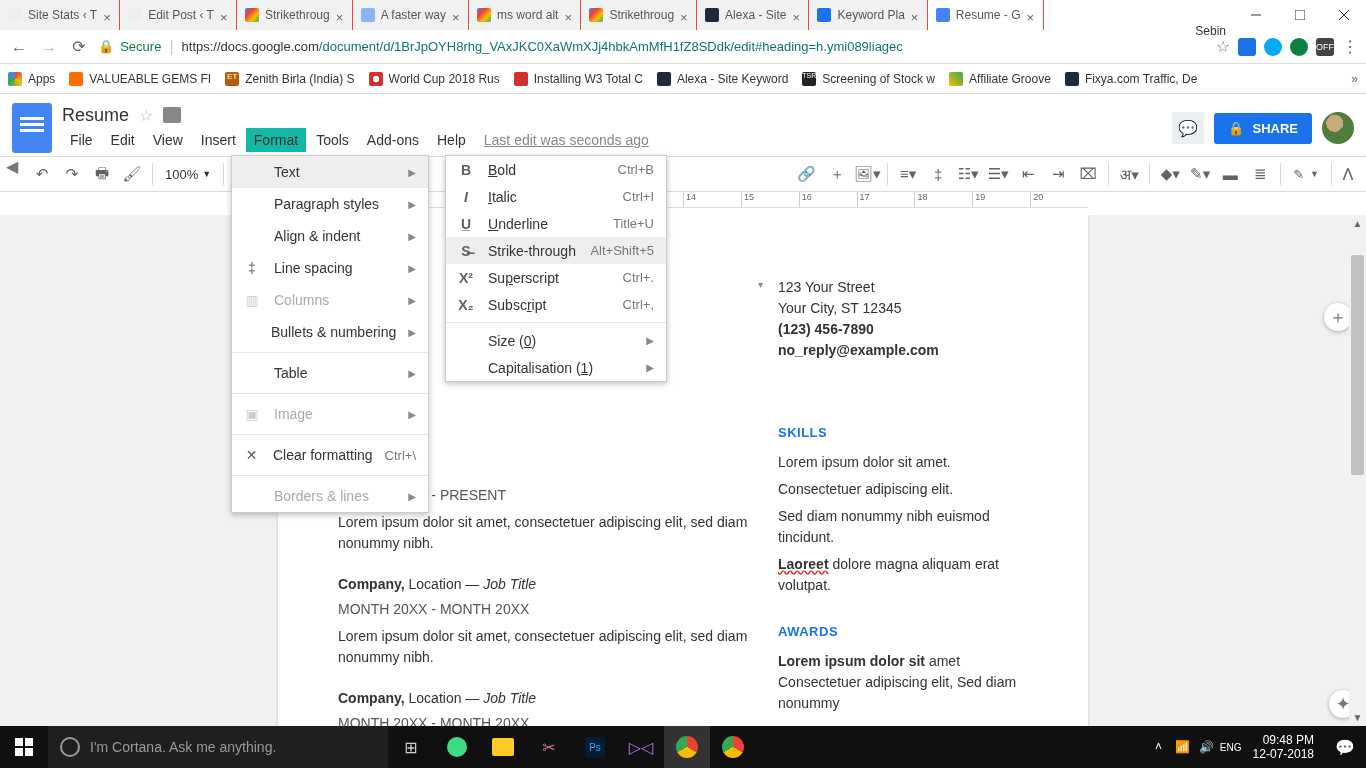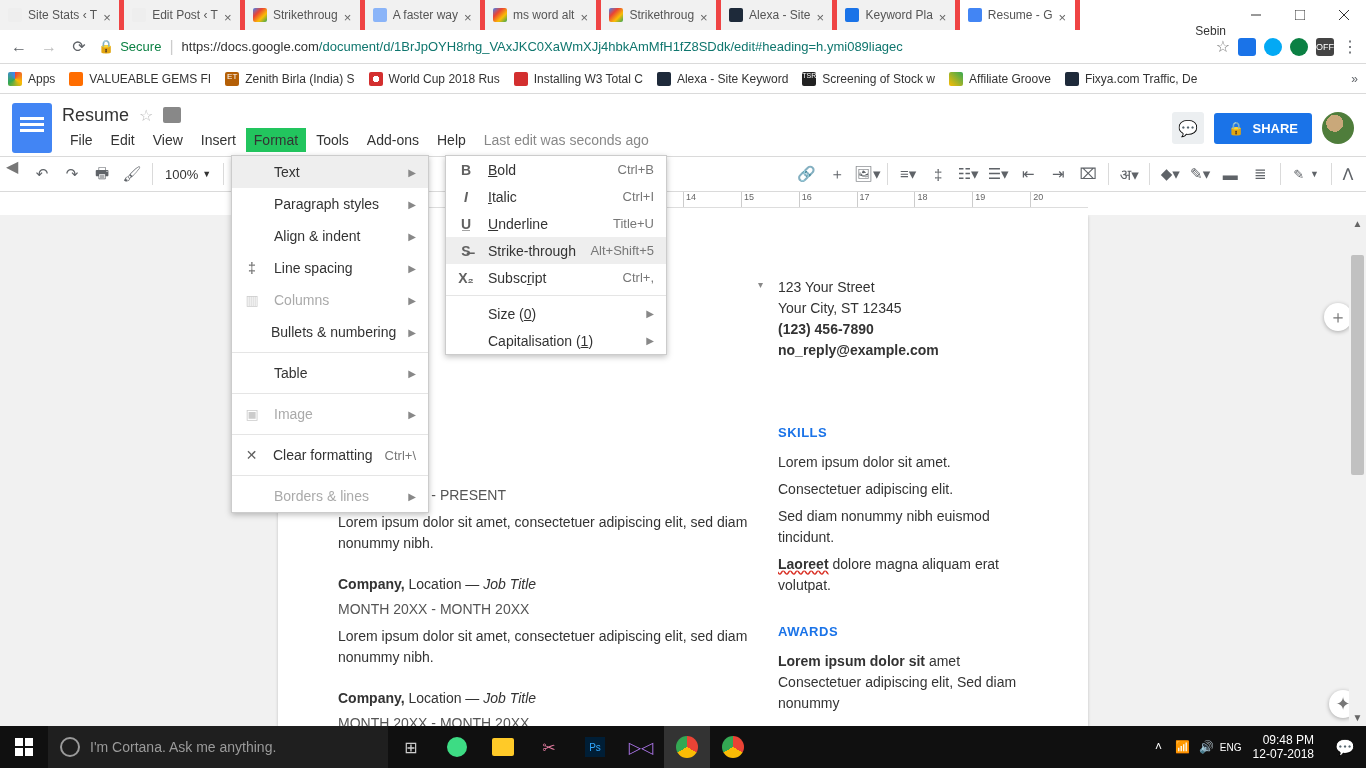--- a/index.html
+++ b/index.html
@@ -1,21 +1,21 @@
 <!DOCTYPE html>
 <html><head>
 <meta charset="utf-8">
 <style>
 * { margin:0; padding:0; box-sizing:border-box; font-family:"Segoe UI",Arial,sans-serif; }
 body { background:#fff; overflow:hidden; width:1366px; height:768px; position:relative; }
 
 
 .titlebar { height:30px; background:#fff; display:flex; align-items:stretch; }
 .tabs { display:flex; flex:1; overflow:hidden; }
-.tab { display:flex; align-items:center; gap:6px; padding:0 8px; font-size:12px; color:#555; border-right:5px solid #ef4444; background:#f1f1f1; min-width:0; white-space:nowrap; overflow:hidden; }
+.tab { display:flex; align-items:center; gap:6px; padding:0 8px; font-size:12px; color:#555; border-right:1px solid #ef4444; background:#f1f1f1; min-width:0; white-space:nowrap; overflow:hidden; }
 .tab.active { background:#fff; }
 .tab .fav { width:14px; height:14px; background:#666; border-radius:2px; flex-shrink:0; }
 .tab .close { width:8px; height:8px; flex-shrink:0; }
 .tab .close::before { content:"×"; color:#666; font-size:13px; line-height:8px; }
 .winuser { display:flex; align-items:center; padding:0 8px; gap:8px; font-size:12px; color:#333;margin-top:31px; }
 .wbtn { width:44px; display:flex; align-items:center; justify-content:center; }
 .wbtn svg { width:10px; height:10px; }
 
 .addrbar { height:34px; display:flex; align-items:center; gap:8px; padding:0 8px; border-bottom:1px solid #dadada; }
 .navbtn { width:22px; height:22px; display:flex; align-items:center; justify-content:center; color:#5f6368; }
@@ -33,22 +33,22 @@
 .docshdr { height:62px; display:flex; align-items:center; padding:6px 12px 0 12px; gap:10px; }
 .docslogo { width:40px; height:50px; background:#4285f4; border-radius:3px; position:relative; }
 .docslogo::after { content:""; position:absolute; left:8px; top:14px; right:8px; height:3px; background:#fff; box-shadow:0 6px 0 #fff,0 12px 0 #fff; }
 .docstitlewrap { display:flex; flex-direction:column; gap:2px; }
 .docstitlerow { display:flex; align-items:center; gap:10px; }
 .docstitle { font-size:18px; color:#333; }
 .star { color:#bbb; }
 .folder { width:18px; height:16px; background:#888; border-radius:2px; }
 .menubar { display:flex; gap:2px; font-size:14px; color:#333; }
 .menubar span { padding:4px 8px; cursor:default; }
-.menubar span.open { background:#22c55e; }
-.lastedit { color:#888; padding:4px 8px; font-size:14px; }
+.menubar span.open { background:#14b8a6; }
+.lastedit { color:#888; text-decoration:underline; padding:4px 8px; font-size:14px; }
 .docshdr .spacer { flex:1; }
 .cmtbtn { width:32px; height:32px; background:#eceff1; border-radius:3px; display:flex; align-items:center; justify-content:center; color:#616161; }
 .sharebtn { background:#1a73e8; color:#fff; font-size:13px; font-weight:600; padding:8px 14px; border-radius:3px; display:flex; align-items:center; gap:8px; }
 .avatar { width:32px; height:32px; border-radius:50%; background:radial-gradient(circle at 40% 35%, #c9a87a 0 30%, #4f7d3b 30% 100%); }
 
 
 .toolbar { height:36px; border-top:1px solid #dadada; border-bottom:1px solid #dadada; display:flex; align-items:center; padding:0 8px; gap:2px; background:#fff; position:relative; }
 .tb { width:28px; height:28px; display:flex; align-items:center; justify-content:center; color:#5f6368; font-size:15px; }
 .tbsep { width:1px; height:22px; background:#dadada; margin:0 4px; }
 .zoom { font-size:13px; color:#333; padding:0 6px; display:flex; align-items:center; gap:4px; }
@@ -463,20 +463,25 @@
       <span class="micon" style="font-weight:700;">U̲</span>
       <span class="label"><span class="u">U</span>nderline</span>
       <span class="shortcut">Title+U</span>
     </div>
     <div class="menu-item hover">
       <span class="micon" style="font-weight:700;">S̶</span>
       <span class="label">Strike-throu<span class="u">g</span>h</span>
       <span class="shortcut">Alt+Shift+5</span>
     </div>
     <div class="menu-item">
+      <span class="micon" style="font-weight:700;">X²</span>
+      <span class="label">Su<span class="u">p</span>erscript</span>
+      <span class="shortcut">Ctrl+.</span>
+    </div>
+    <div class="menu-item">
       <span class="micon" style="font-weight:700;">X₂</span>
       <span class="label">Subsc<span class="u">r</span>ipt</span>
       <span class="shortcut">Ctrl+,</span>
     </div>
     <div class="menu-sep"></div>
     <div class="menu-item">
       <span class="micon" style="font-weight:700;"></span>
       <span class="label">Size (<span class="u">0</span>)</span>
       <span class="arrow">▶</span>
     </div>

